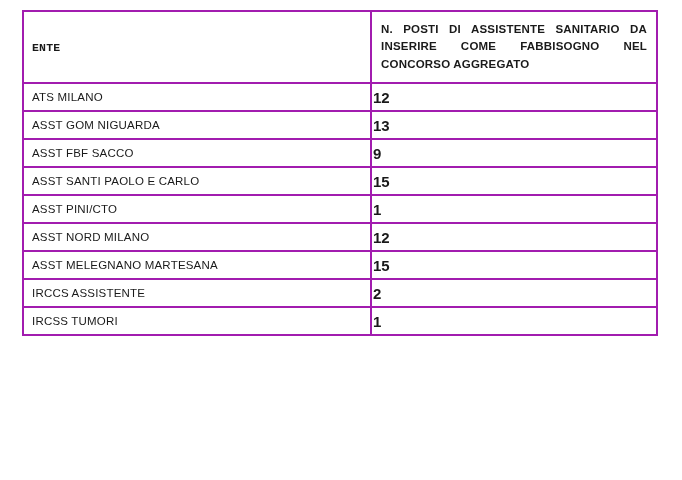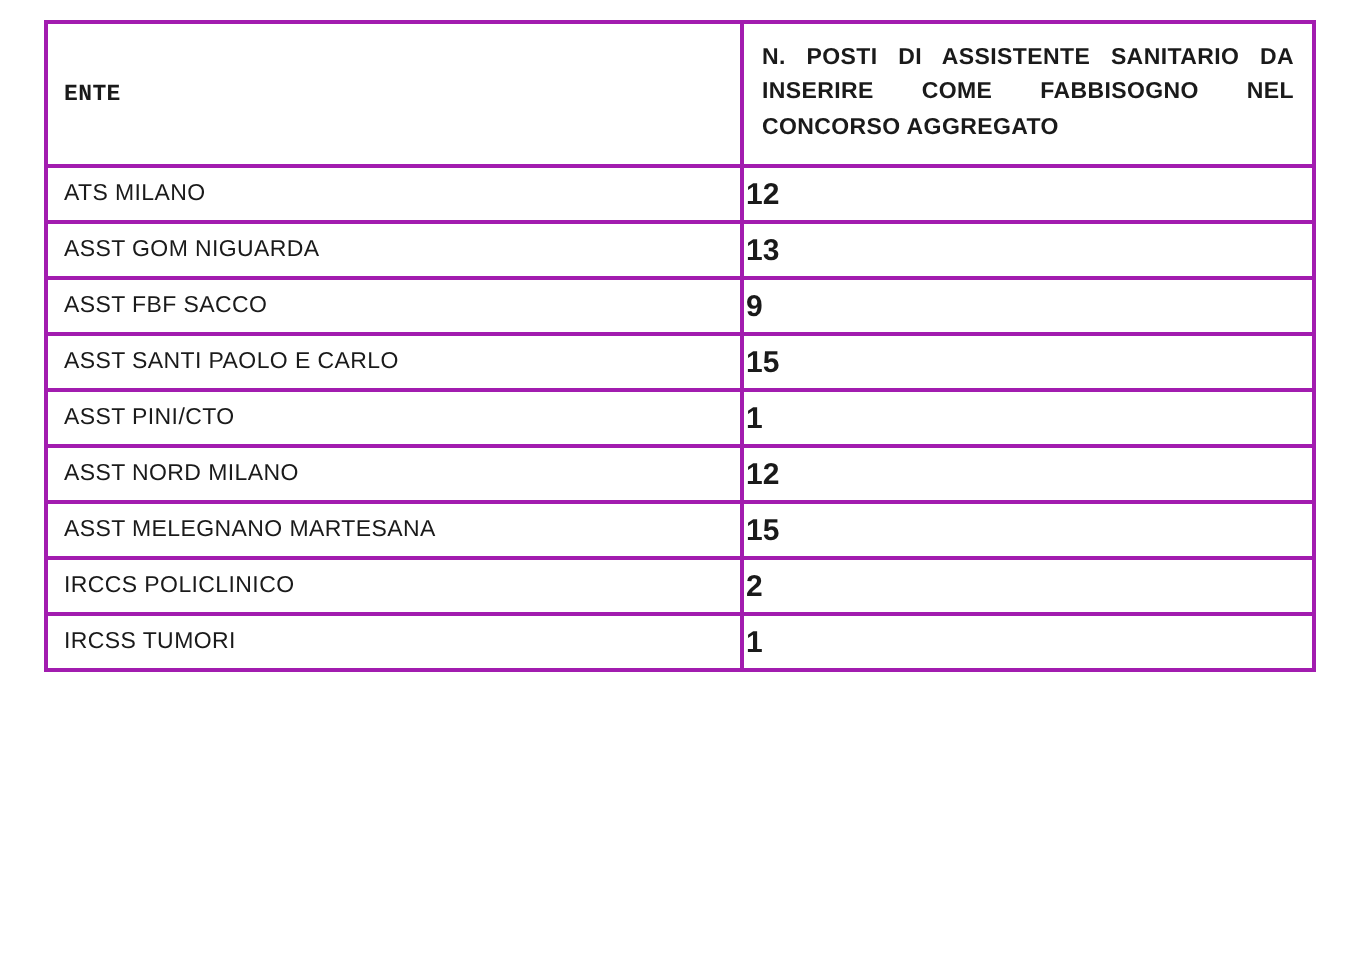--- a/index.html
+++ b/index.html
@@ -120,21 +120,21 @@
         </tr>
         <tr>
           <td class="cell-ente">ASST NORD MILANO</td>
           <td class="cell-posti">12</td>
         </tr>
         <tr>
           <td class="cell-ente">ASST MELEGNANO MARTESANA</td>
           <td class="cell-posti">15</td>
         </tr>
         <tr>
-          <td class="cell-ente">IRCCS POLICLINICO</td>
+          <td class="cell-ente">IRCCS ASSISTENTE</td>
           <td class="cell-posti">2</td>
         </tr>
         <tr>
           <td class="cell-ente">IRCSS TUMORI</td>
           <td class="cell-posti">1</td>
         </tr>
       </tbody>
   </table>
 </div>
 

